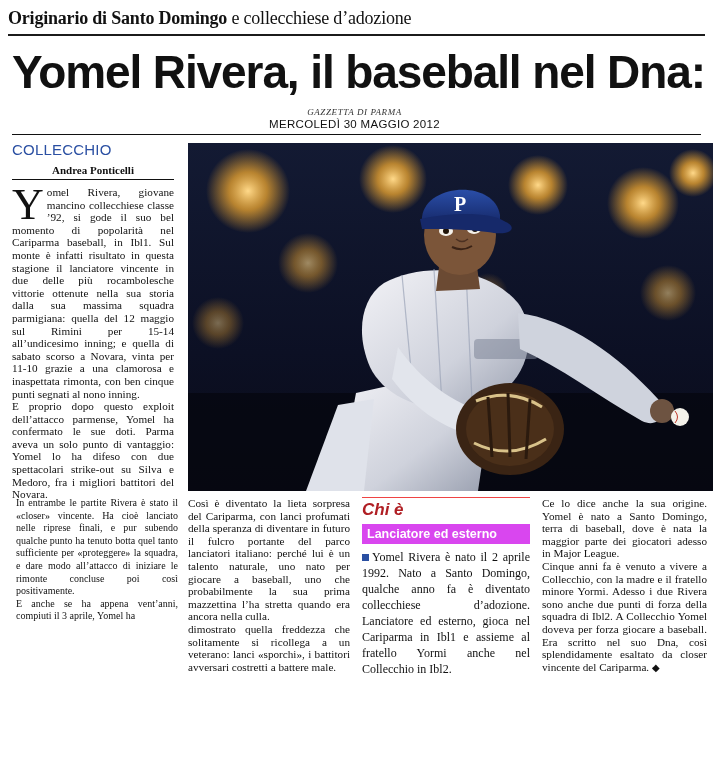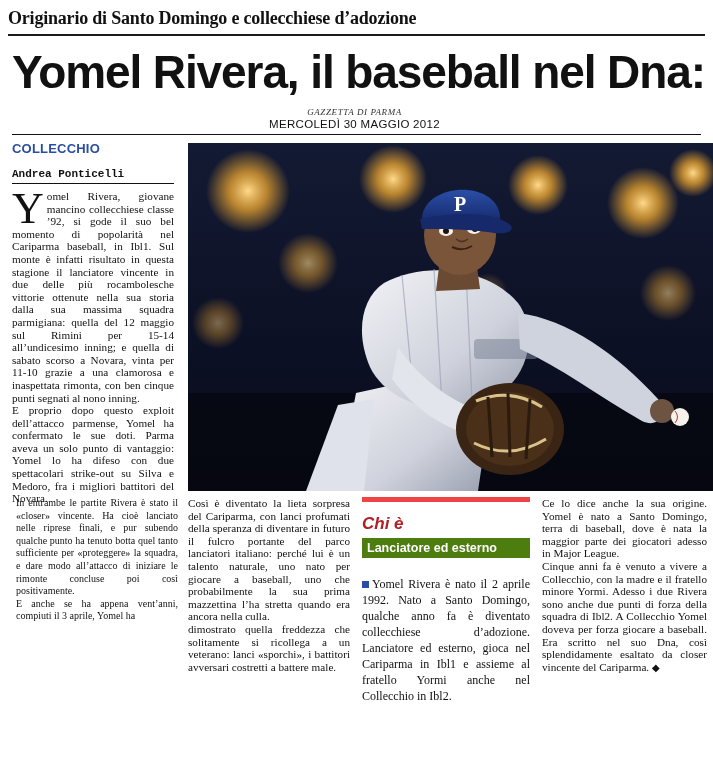--- a/index.html
+++ b/index.html
@@ -44,21 +44,21 @@
     margin-right: 10px;
     white-space: nowrap;
   }
   .kicker-text {
     font-size: 18px;
     font-weight: bold;
     letter-spacing: -0.2px;
     white-space: nowrap;
   }
   .kicker-text .light {
-    font-weight: bold;
+    font-weight: normal;
   }
 
   
   .headline {
     font-family: "Liberation Sans", sans-serif;
     font-weight: bold;
     font-size: 46px;
     line-height: 45px;
     letter-spacing: -1.1px;
     margin: 14px 0 0 4px;
@@ -93,33 +93,34 @@
 
   
   .content {
     position: relative;
     margin-top: 6px;
     padding: 0 4px;
   }
 
   .section-label {
     font-family: "Liberation Sans", sans-serif;
-    font-weight: bold;
-    font-size: 13px;
+    font-weight: normal;
+    font-size: 15px;
     color: #2a4fa2;
     letter-spacing: 0.2px;
   }
   .byline {
-    font-family: Liberation Mono, monospace;
+    font-family: Liberation Serif, serif;
     font-weight: bold;
     font-size: 11px;
     color: #111;
-    margin-top: 12px;
+    margin-top: 6px;
     padding-bottom: 3px;
     border-bottom: 1px solid #111;
+    text-align: center;
   }
 
   
   .col1 {
     position: absolute;
     left: 4px;
     top: 0;
     width: 162px;
   }
   .col1 .text {
@@ -164,40 +165,40 @@
     width: 162px;
     font-size: 11.2px;
     line-height: 12.6px;
     text-align: justify;
   }
   .lower .colmid p { margin: 0; }
 
   
   .factbox {
     width: 168px;
-    border-top: 5px solid #ef4444;
-    padding-top: 12px;
+    border-top: 1px solid #ef4444;
+    padding-top: 2px;
   }
   .factbox-title {
     font-family: "Liberation Sans", sans-serif;
     font-weight: bold;
     font-style: italic;
     font-size: 17px;
     color: #b01f24;
     line-height: 20px;
     margin-bottom: 4px;
   }
   .factbox-sub {
-    background: #4d7c0f;
+    background: #d946ef;
     color: #fff;
     font-family: "Liberation Sans", sans-serif;
     font-weight: bold;
     font-size: 12.5px;
     padding: 3px 5px;
-    margin-bottom: 18px;
+    margin-bottom: 5px;
   }
   .factbox-text {
     font-size: 12px;
     line-height: 16px;
     text-align: justify;
   }
   .factbox-text p { margin: 0; }
   .bullet {
     display: inline-block;
     width: 7px; height: 7px;

